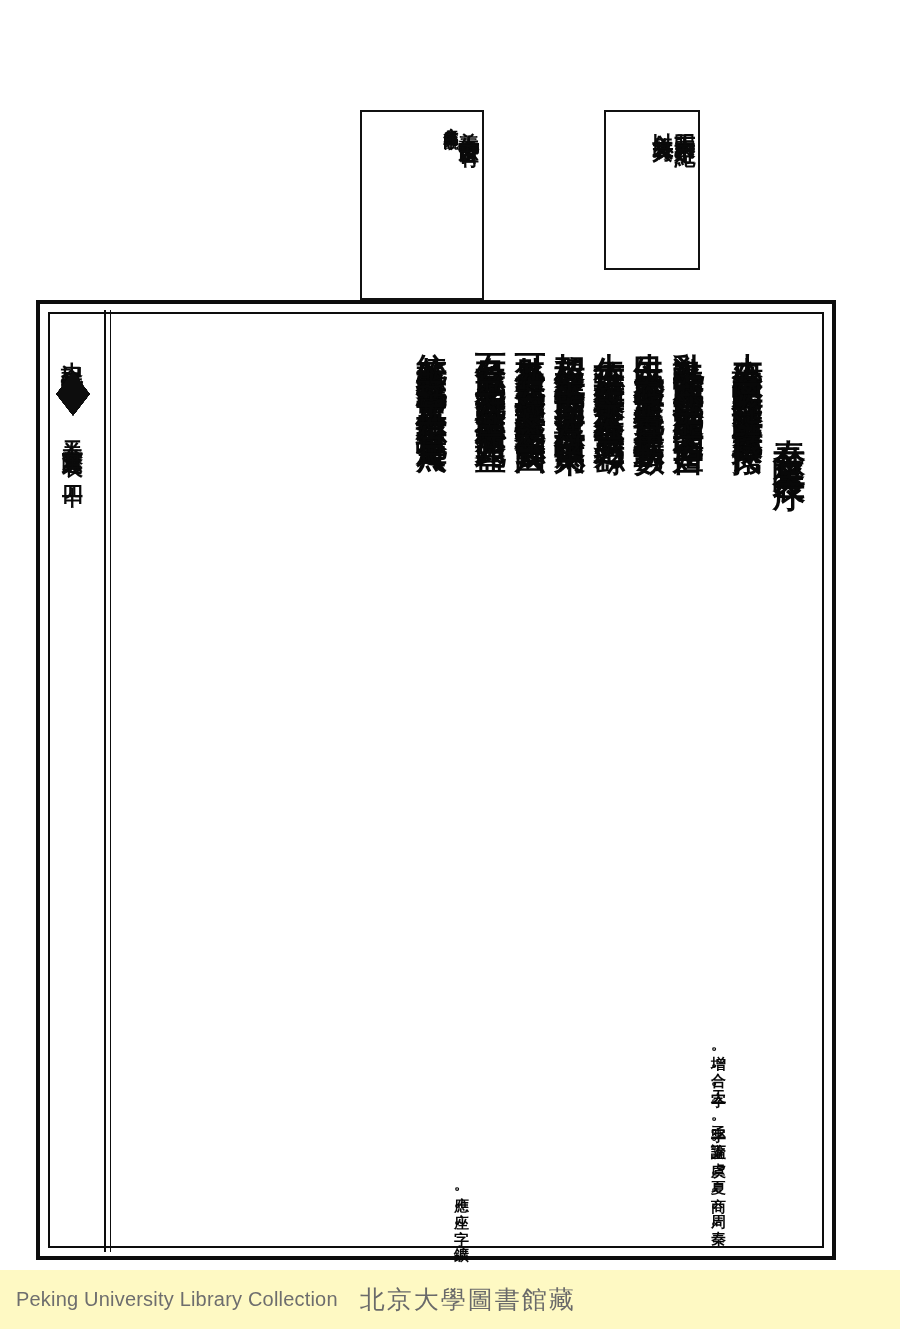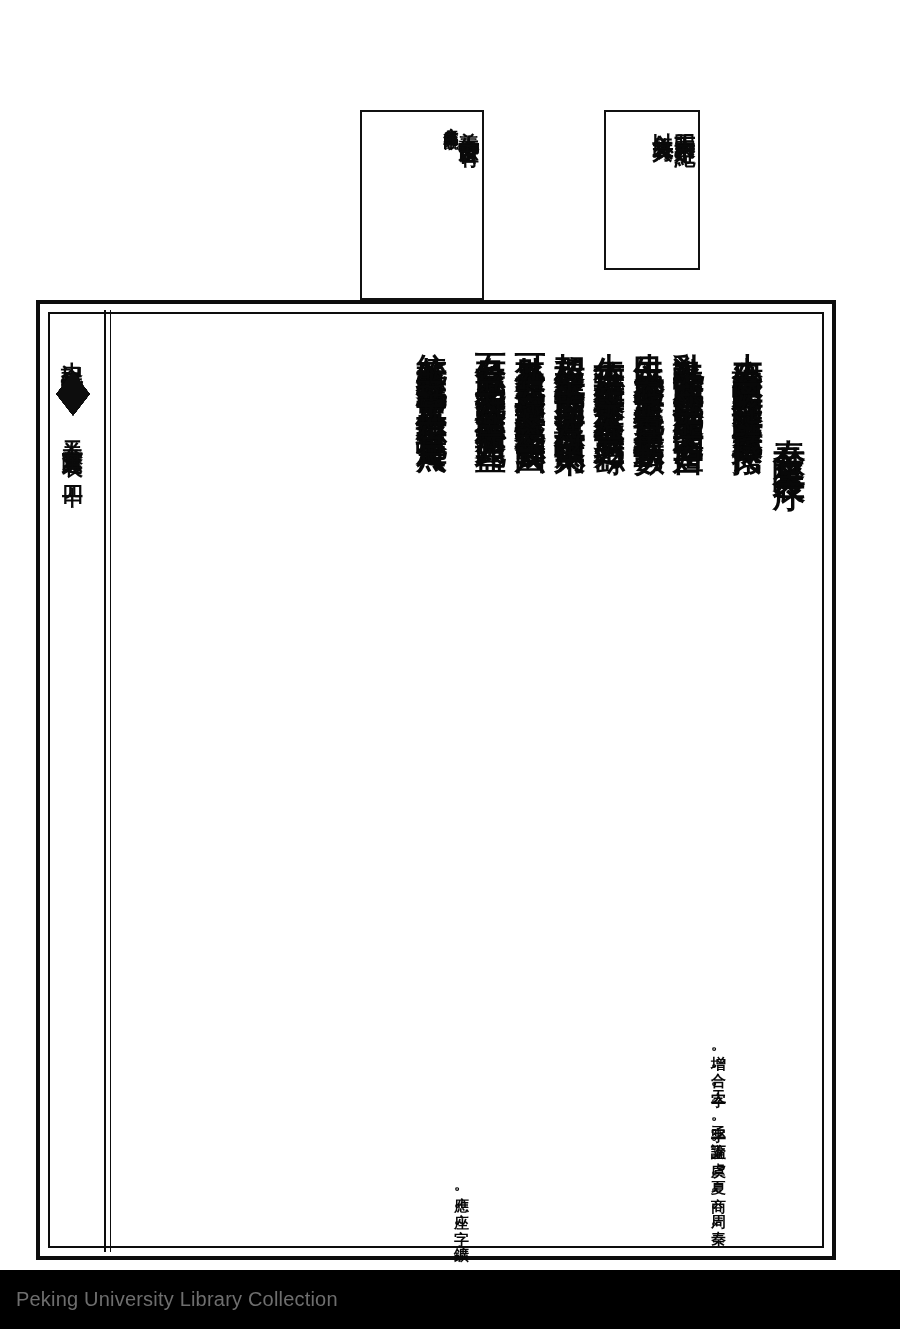--- a/index.html
+++ b/index.html
@@ -181,21 +181,21 @@
     background: #0d0d0d;
   }
 
   
   #footer {
     position: absolute;
     left: 0;
     top: 1270px;
     width: 900px;
     height: 59px;
-    background: #000000;
+    background: #fef9c3;
     display: flex;
     align-items: center;
     padding-left: 16px;
     box-sizing: border-box;
     gap: 22px;
   }
   #footer .en {
     font-family: "Liberation Sans", sans-serif;
     font-size: 20px;
     color: #6e6e6e;
@@ -261,13 +261,14 @@
     <div class="spine-text sp-top">史記會注考證</div>
     <div class="fishtail"></div>
     <div class="spine-text sp-mid">卷二十秦楚之際月表</div>
     <div class="spine-text sp-page">四十</div>
   </div>
 
 </div>
 
 <div id="footer">
   <div class="en">Peking University Library Collection</div>
+  <div class="zh">北京大學圖書館藏</div>
 </div>
 
 </body></html>

